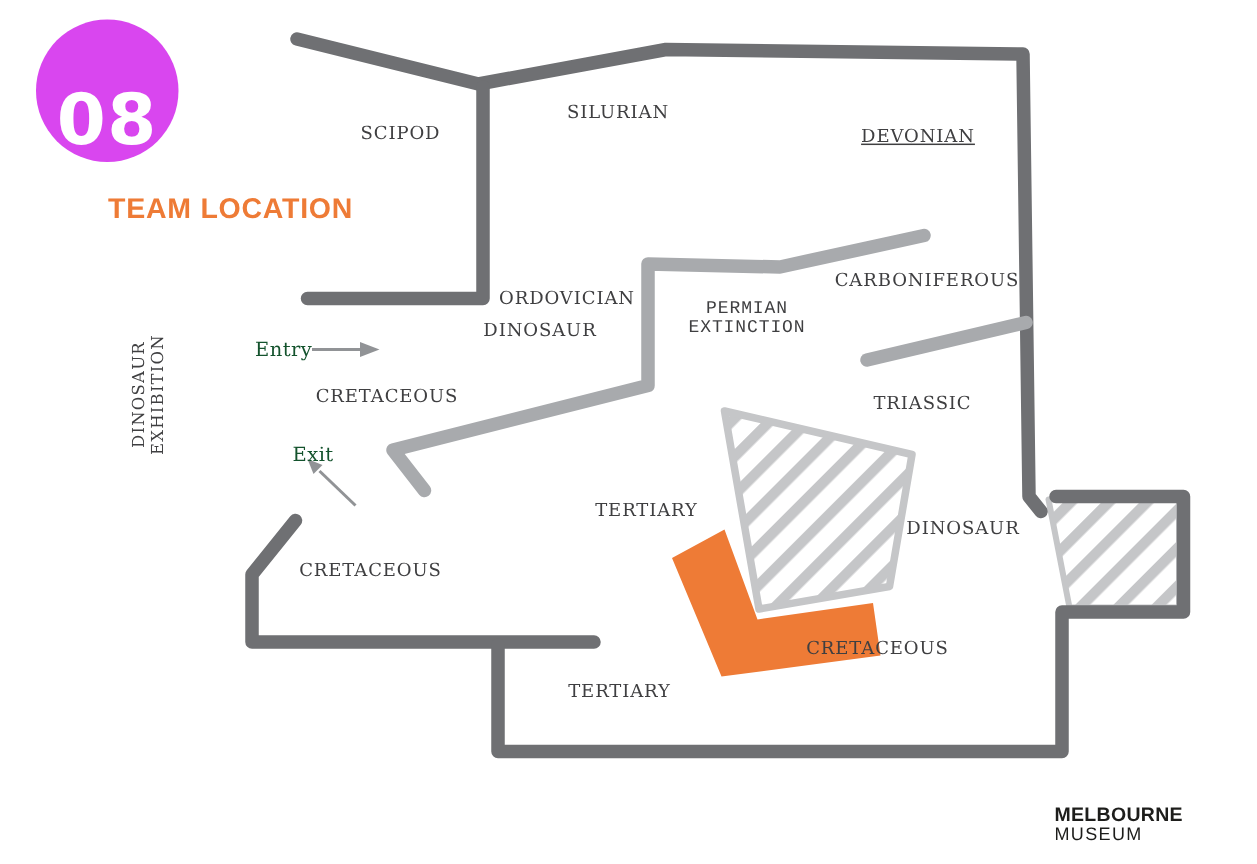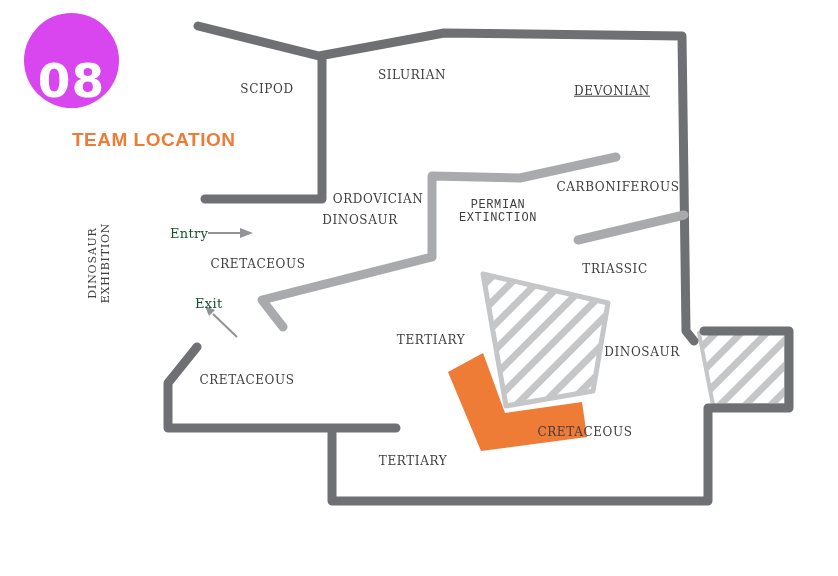--- a/index.html
+++ b/index.html
@@ -106,14 +106,18 @@
   <div class="room-label" style="left:360px;top:220px;">DINOSAUR</div>
   <div class="room-label wrap" style="left:498px;top:212px;">PERMIAN EXTINCTION</div>
   <div class="room-label" style="left:258px;top:264px;">CRETACEOUS</div>
   <div class="room-label" style="left:615px;top:269px;">TRIASSIC</div>
   <div class="room-label" style="left:431px;top:340px;">TERTIARY</div>
   <div class="room-label" style="left:642px;top:352px;">DINOSAUR</div>
   <div class="room-label" style="left:247px;top:380px;">CRETACEOUS</div>
   <div class="room-label" style="left:585px;top:432px;">CRETACEOUS</div>
   <div class="room-label" style="left:413px;top:461px;">TERTIARY</div>
 
+  <div class="logo">
+    <div class="logo-line1">MELBOURNE</div>
+    <div class="logo-line2">MUSEUM</div>
+  </div>
 
 </div>
 
 </body></html>

